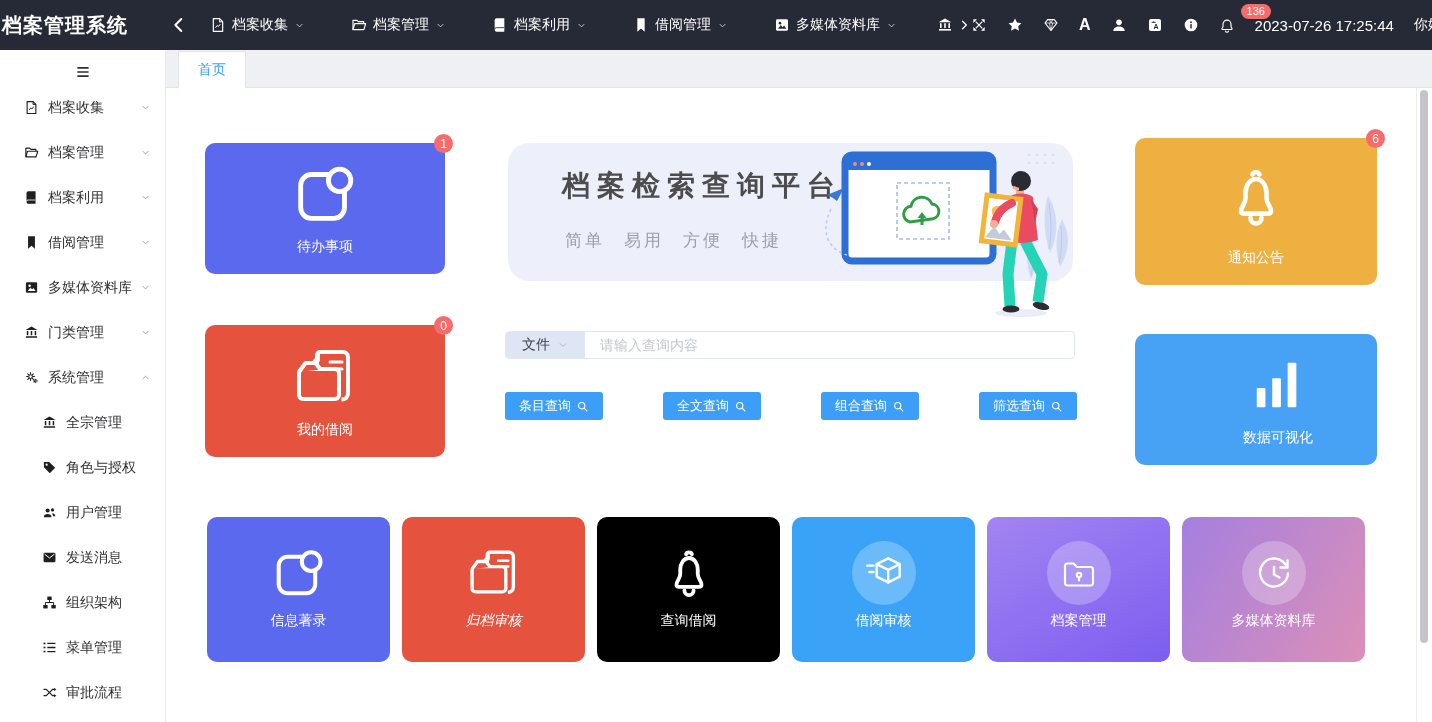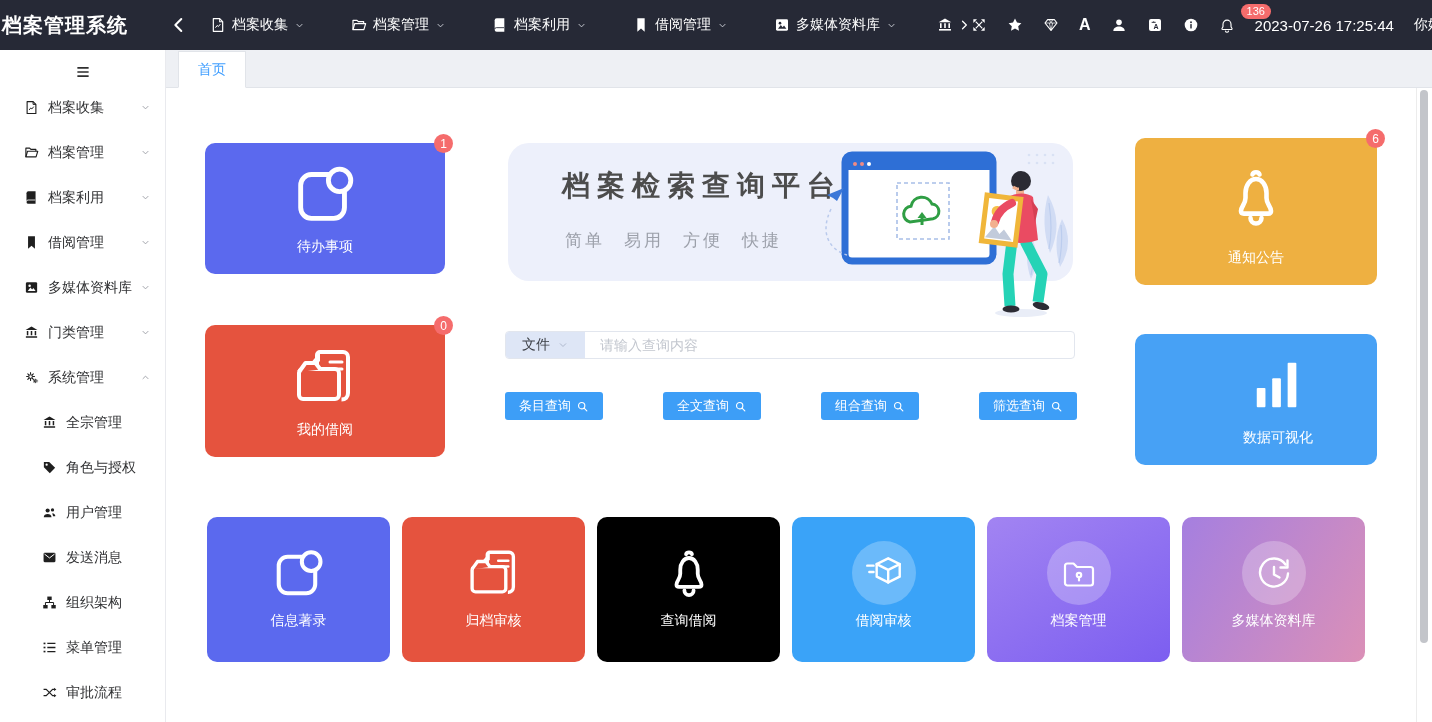--- a/index.html
+++ b/index.html
@@ -578,21 +578,21 @@
 
   <div class="shortcut" id="sc-0" style="background: rgb(91, 105, 238); --bg: #5b69ee;">
     <div class="iconzone">
       <svg width="60" height="60" viewBox="0 0 74 74">
         <rect x="12" y="17" width="45" height="45" rx="11" fill="none" stroke="#fff" stroke-width="5"></rect>
         <circle cx="52" cy="23" r="11.5" fill="var(--bg,#5b69ee)" stroke="#fff" stroke-width="5"></circle>
       </svg>
     </div>
     <span class="clabel">信息著录</span>
   </div>
-  <div class="shortcut" id="sc-1" style="background: rgb(229, 83, 62); --bg: #e5533e;">
+  <div class="shortcut" id="sc-1" style="background: rgb(229, 83, 62); font-style: italic; --bg: #e5533e;">
     <div class="iconzone">
       <svg width="64" height="59" viewBox="0 0 76 70">
         <path d="M30 24V14a3 3 0 0 1 3-3h23a5 5 0 0 1 5 5v36c0 4-2.5 6.5-6.5 6.5" fill="none" stroke="#fff" stroke-width="4" stroke-linejoin="round"></path>
         <path d="M33 11l-8 9.5h8z" fill="#fff"></path>
         <path d="M43 21h12M47 28h8M42.5 28h2" stroke="#fff" stroke-width="3" stroke-linecap="round"></path>
         <rect x="12" y="28" width="40" height="30" rx="4" fill="var(--bg,#e5533e)" stroke="#fff" stroke-width="4"></rect>
         <path d="M12 31l6.5-9h10l5 6.5" fill="var(--bg,#e5533e)" stroke="#fff" stroke-width="4" stroke-linejoin="round"></path>
       </svg>
     </div>
     <span class="clabel">归档审核</span>

